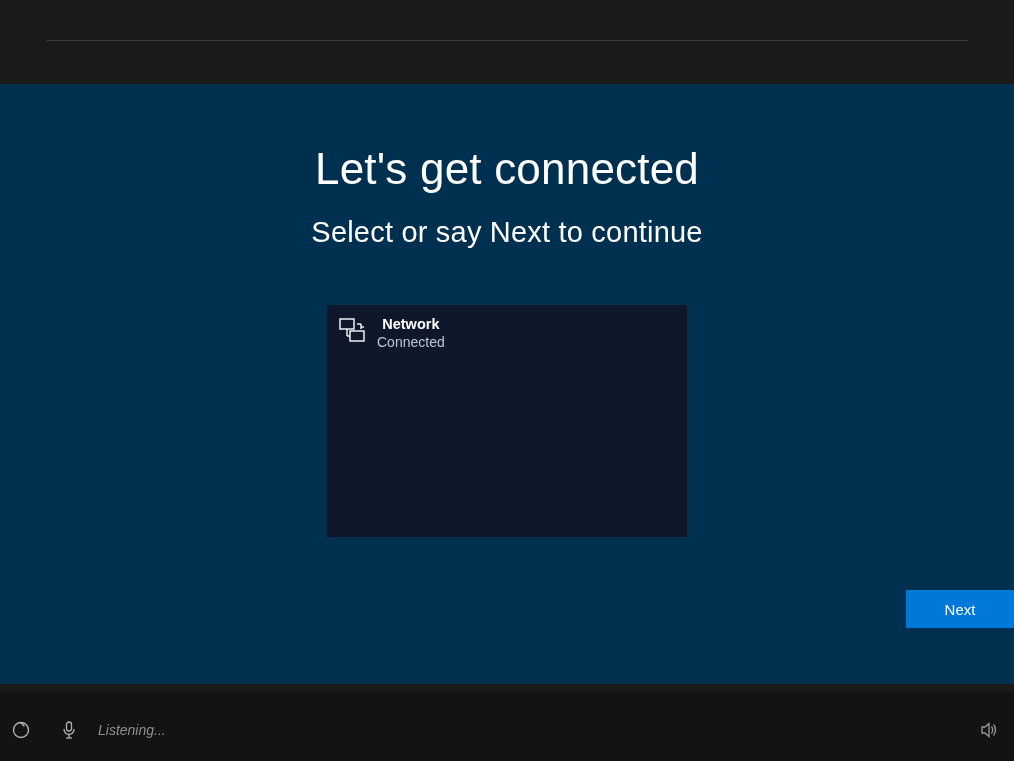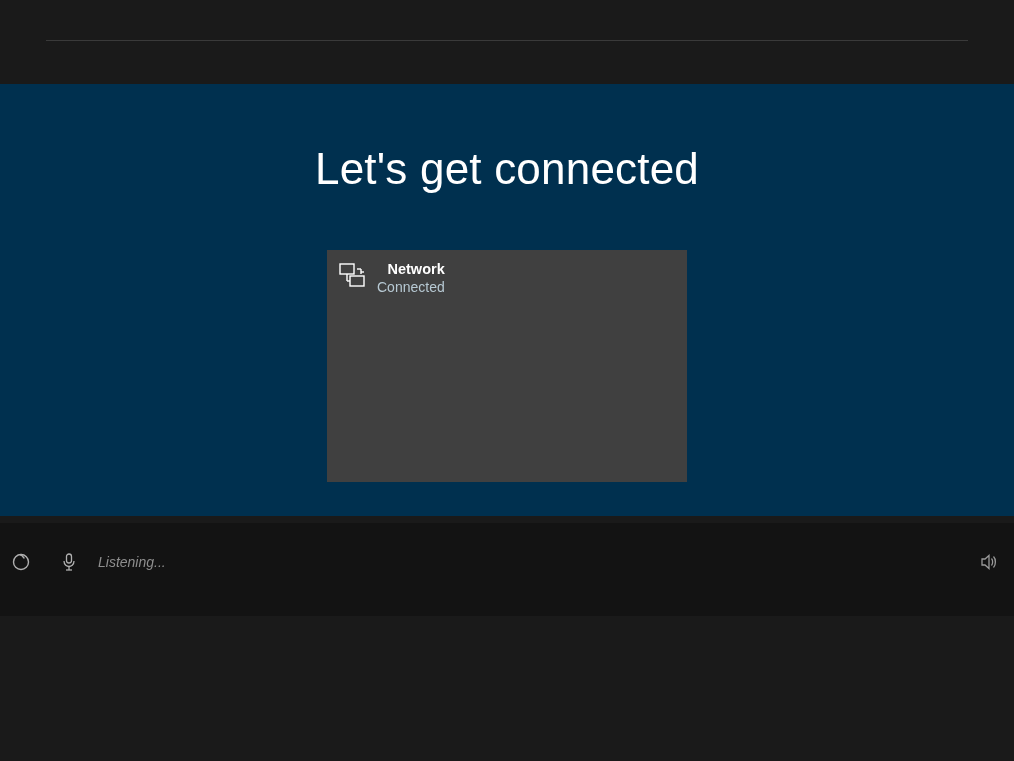--- a/index.html
+++ b/index.html
@@ -23,21 +23,21 @@
     .top-line {
       position: absolute;
       left: 46px;
       right: 46px;
       top: 40px;
       height: 1px;
       background: #3a3a3a;
     }
     .main-area {
       background: #00304f;
-      height: 432px;
+      height: 600px;
       position: relative;
       text-align: center;
       color: #fff;
     }
     .title {
       font-size: 44px;
       font-weight: 200;
       color: #fff;
       padding-top: 60px;
       letter-spacing: 0.2px;
@@ -46,22 +46,22 @@
       font-size: 29px;
       font-weight: 300;
       color: #fff;
       margin-top: 22px;
       letter-spacing: 0.2px;
     }
     .network-list {
       width: 360px;
       height: 232px;
       margin: 56px auto 0;
-      background: #404040;
-      text-align: right;
+      background: #0f172a;
+      text-align: center;
     }
     .network-item {
       display: flex;
       align-items: flex-start;
       padding: 10px 12px;
     }
     .network-icon {
       width: 26px;
       height: 26px;
       margin-right: 12px;
@@ -151,20 +151,21 @@
   </style>
 </head>
 <body>
 
 <div class="top-area">
   <div class="top-line"></div>
 </div>
 
 <div class="main-area">
   <h1 class="title">Let's get connected</h1>
+  <p class="subtitle">Select or say Next to continue</p>
 
   <div class="network-list">
     <div class="network-item">
       <span class="network-icon">
         <svg viewBox="0 0 26 26" fill="none" stroke="#fff" stroke-width="1.4">
           <rect x="1" y="2" width="14" height="10"></rect>
           <rect x="11" y="14" width="14" height="10"></rect>
           <line x1="8" y1="12" x2="8" y2="19"></line>
           <line x1="8" y1="19" x2="11" y2="19"></line>
           <line x1="18" y1="7" x2="22" y2="7"></line>
@@ -172,20 +173,21 @@
           <line x1="22" y1="10" x2="25" y2="10"></line>
         </svg>
       </span>
       <div>
         <div class="network-name">Network</div>
         <div class="network-status">Connected</div>
       </div>
     </div>
   </div>
 
+  <button class="next-button">Next</button>
 </div>
 
 <div class="bottom-bar">
   <div class="bottom-left">
     <span class="cortana-icon">
       <svg viewBox="0 0 18 18" fill="none" stroke="#b0b0b0" stroke-width="1.4">
         <circle cx="9" cy="9" r="7.5"></circle>
         <path d="M 9 1.5 L 12 5" stroke-linecap="round"></path>
         <line x1="9" y1="1.2" x2="9" y2="3"></line>
       </svg>

